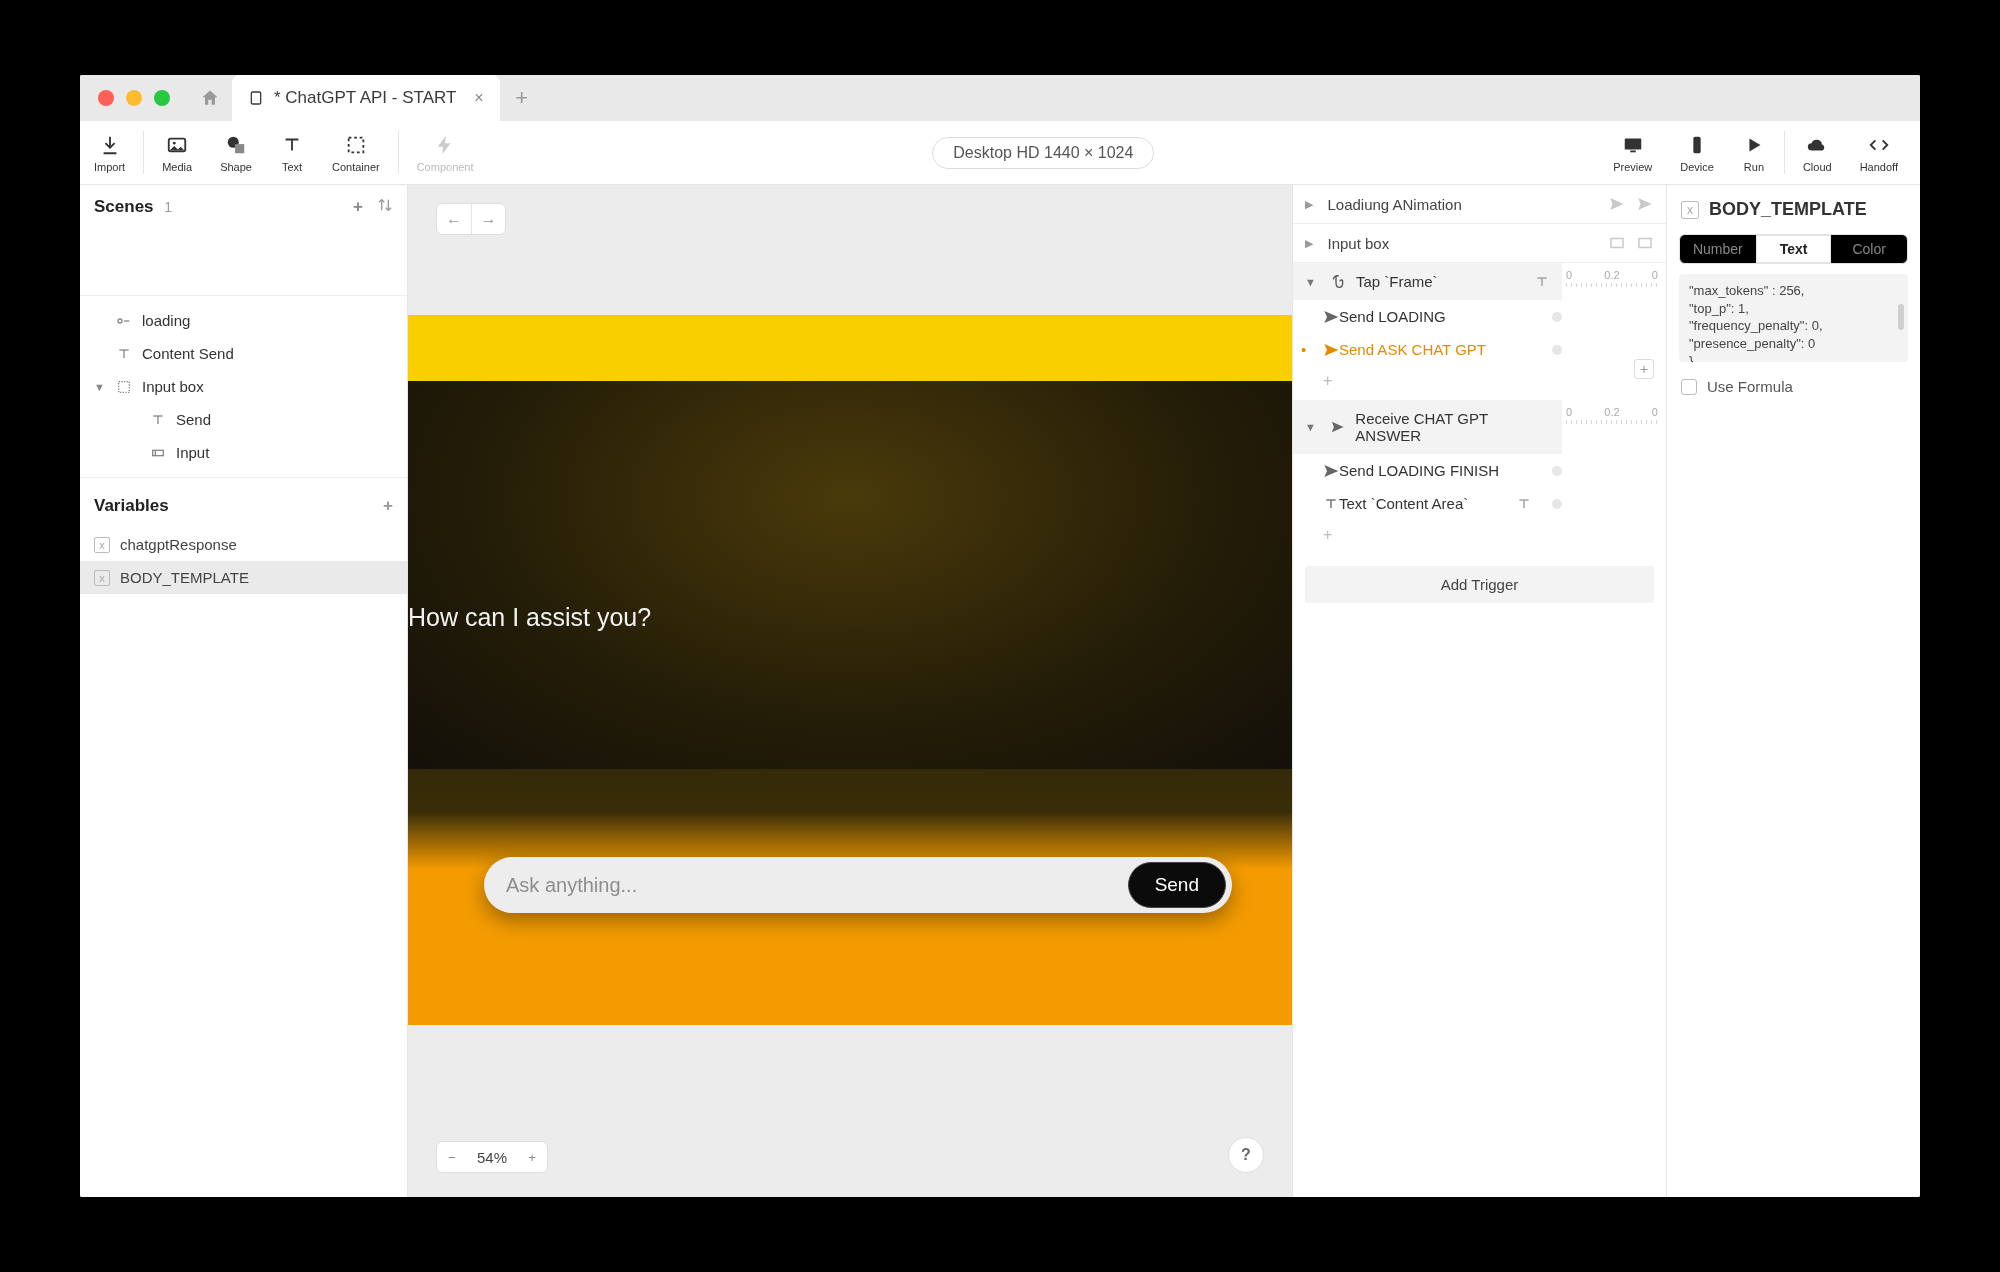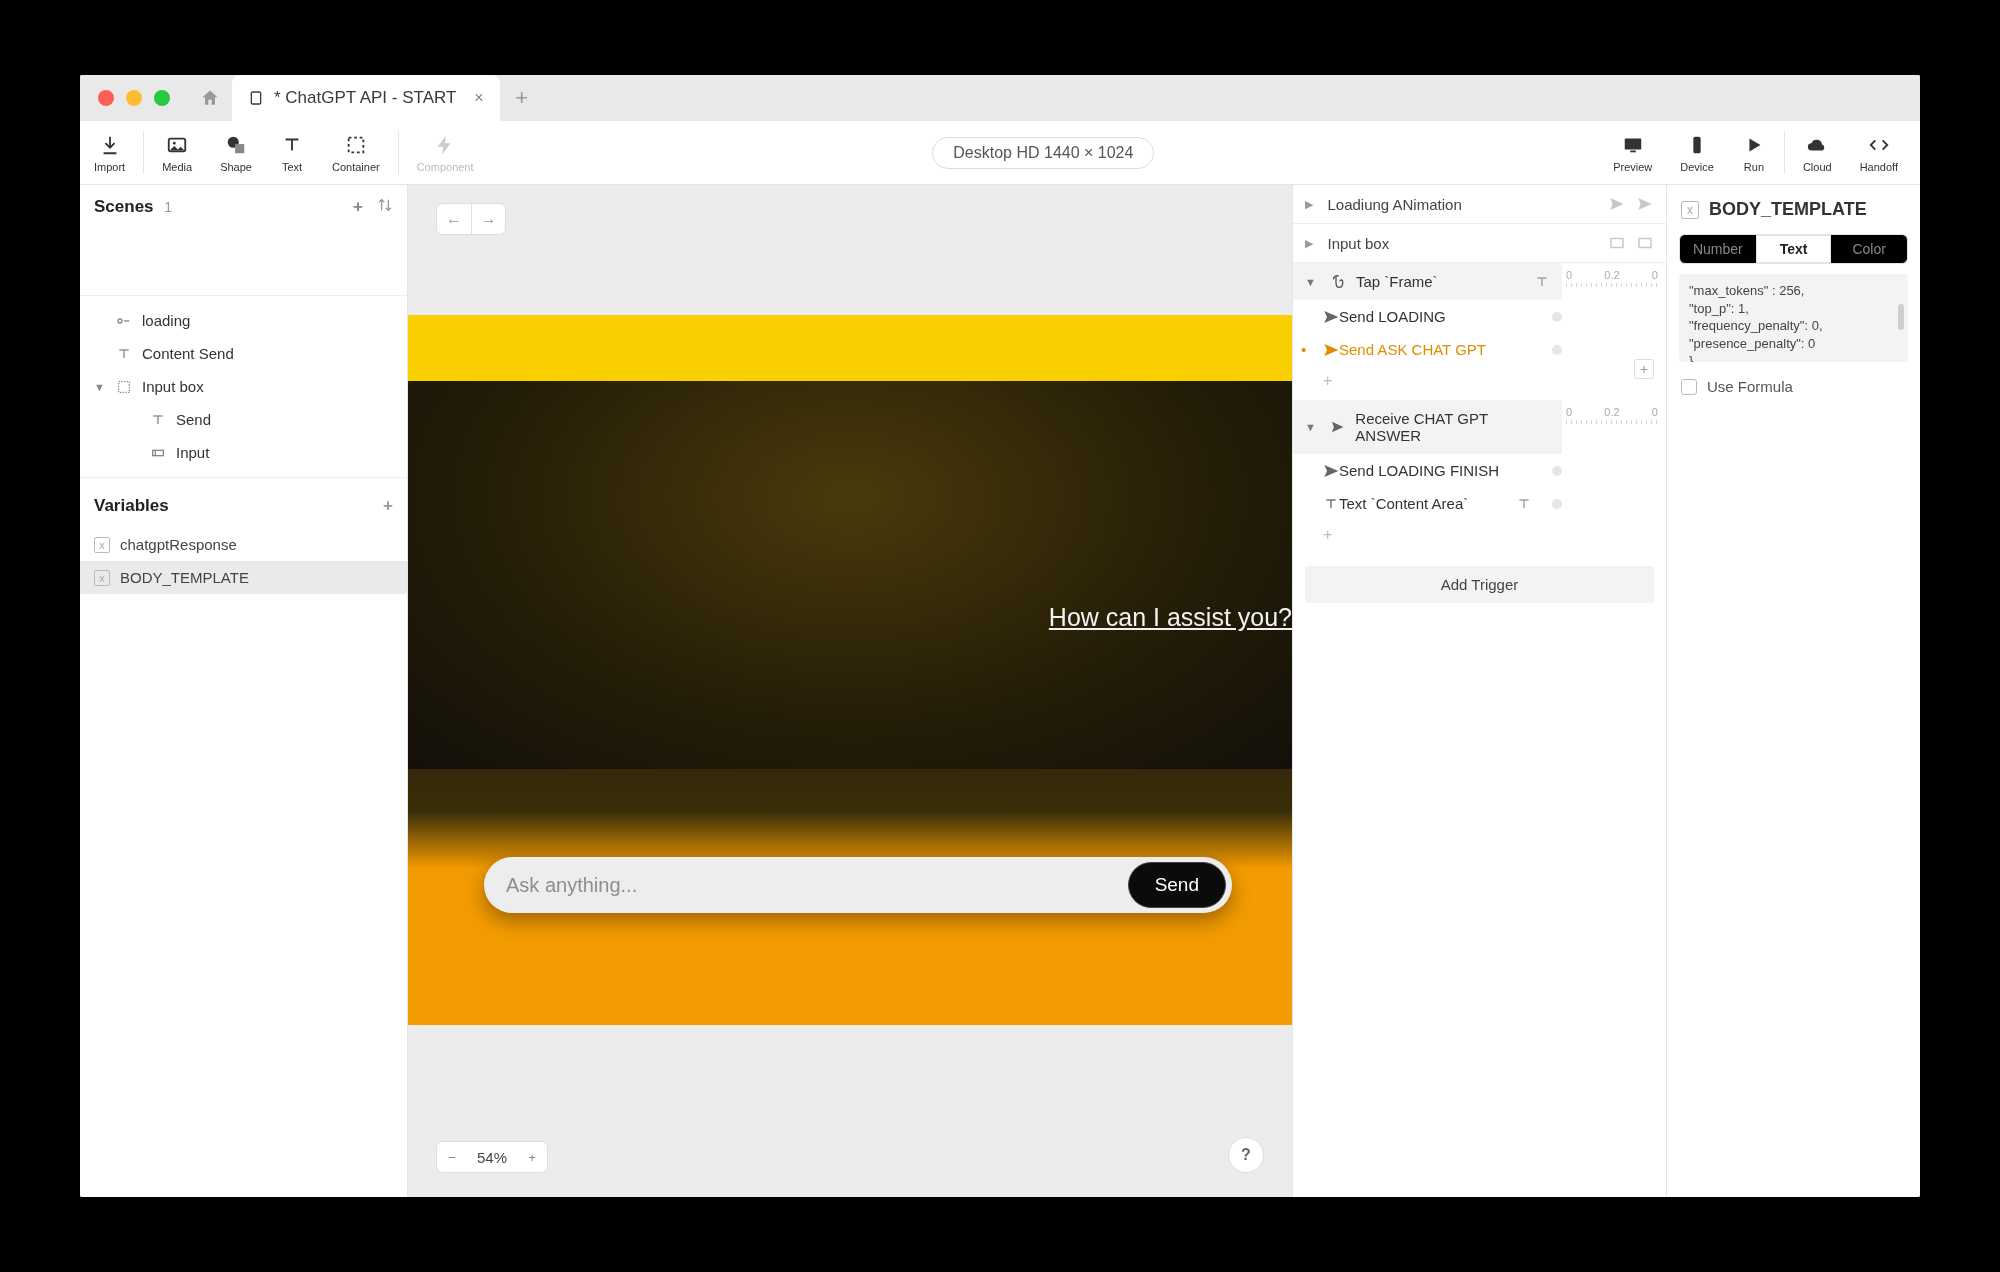--- a/index.html
+++ b/index.html
@@ -45,21 +45,21 @@
   .layer-row .twist{width:12px;color:#888;font-size:11px;}
   .layer-row.indent2{padding-left:70px;}
   .var-row{display:flex;align-items:center;gap:10px;padding:8px 14px;font-size:15px;color:#444;}
   .var-row .xchip{width:16px;height:16px;border:1px solid #bbb;color:#aaa;font-size:11px;display:flex;align-items:center;justify-content:center;border-radius:2px;}
   
   .nav-arrows{position:absolute;top:18px;left:28px;display:flex;border:1px solid #ddd;border-radius:6px;overflow:hidden;background:#fff;}
   .nav-arrows .ab{width:34px;height:30px;display:flex;align-items:center;justify-content:center;color:#999;}
   .nav-arrows .ab + .ab{border-left:1px solid #e3e3e3;}
   .artboard{position:absolute;left:0;right:0;top:130px;height:710px;background:linear-gradient(180deg,#f9cf00 0%,#f9cf00 10%,#3a2e09 16%,#241d08 50%,#3a2e09 70%,#f39b00 78%,#f39b00 100%);}
   .artboard .darkpane{position:absolute;left:0;right:0;top:66px;bottom:256px;background:radial-gradient(ellipse at 50% 30%,#4a3a0b 0%,#231c07 60%,#14100a 100%);} 
-  .artboard .prompt{position:absolute;left:0;right:0;top:288px;text-align:right;color:#f2f2f2;font-size:25px;text-decoration:underline;}
+  .artboard .prompt{position:absolute;left:0;right:0;top:288px;text-align:left;color:#f2f2f2;font-size:25px;}
   .inputbar{position:absolute;left:76px;right:60px;bottom:112px;height:56px;background:#ededed;border-radius:999px;display:flex;align-items:center;padding:5px 6px 5px 22px;box-shadow:0 8px 20px rgba(0,0,0,.35);}
   .inputbar .ph{color:#8e8e8e;font-size:20px;flex:1;}
   .inputbar .sendbtn{background:#0b0b0b;color:#fff;border-radius:999px;height:46px;padding:0 26px;display:flex;align-items:center;font-size:19px;border:1px solid #444;}
   .zoom{position:absolute;left:28px;bottom:24px;display:flex;align-items:center;gap:0;background:#fff;border:1px solid #ddd;border-radius:6px;overflow:hidden;}
   .zoom .zb{width:30px;height:30px;display:flex;align-items:center;justify-content:center;color:#888;border:none;background:transparent;}
   .zoom .zv{padding:0 10px;font-size:15px;color:#444;}
   .helpbtn{position:absolute;right:28px;bottom:24px;width:36px;height:36px;border-radius:50%;background:#fff;border:1px solid #ddd;display:flex;align-items:center;justify-content:center;color:#666;font-weight:700;}
   
   .mid-headrow{display:flex;align-items:center;padding:10px 12px;gap:10px;font-size:15px;color:#444;border-bottom:1px solid #eee;}
   .mid-headrow .rt{margin-left:auto;display:flex;gap:10px;color:#b6b6b6;}

